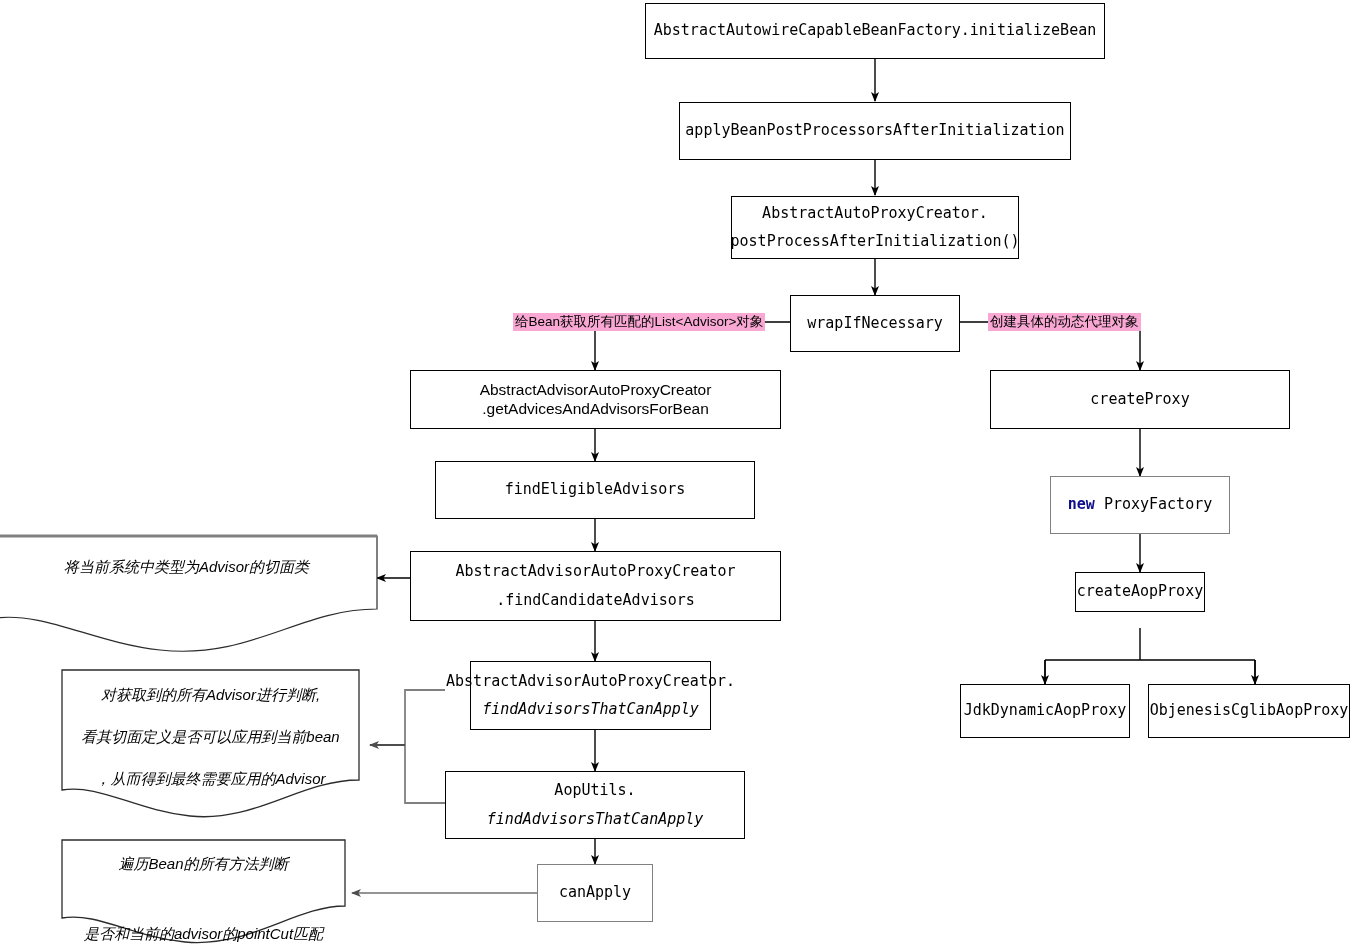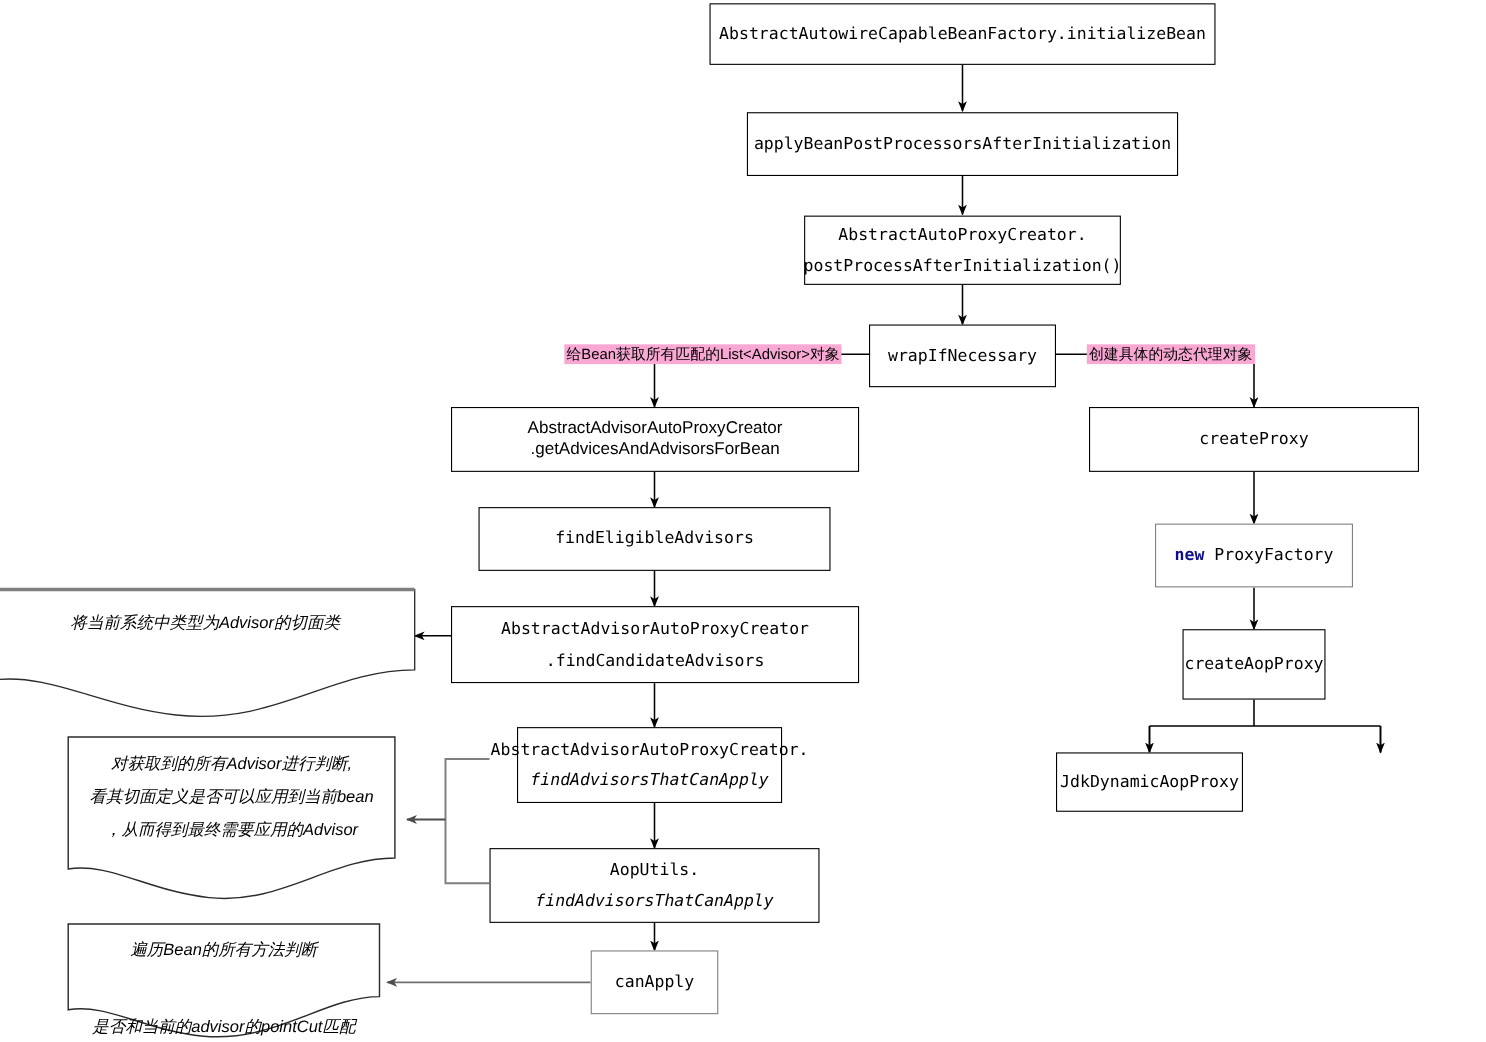--- a/index.html
+++ b/index.html
@@ -199,45 +199,48 @@
   <div class="node" style="left:990px; top:370px; width:300px; height:59px;">
     <span>createProxy</span>
   </div>
 
   <div class="node gray" style="left:1050px; top:476px; width:180px; height:58px;">
     <span>
       <span class="kw">new</span><span>&nbsp;</span><span>ProxyFactory</span>
     </span>
   </div>
 
-  <div class="node" style="left:1075px; top:572px; width:130px; height:64px;">
+  <div class="node" style="left:1075px; top:572px; width:130px; height:40px;">
     <span>createAopProxy</span>
   </div>
 
   <div class="node" style="left:960px; top:684px; width:170px; height:54px;">
     <span>JdkDynamicAopProxy</span>
   </div>
 
+  <div class="node" style="left:1148px; top:684px; width:202px; height:54px;">
+    <span>ObjenesisCglibAopProxy</span>
+  </div>
 
   <div class="edge-label" style="left:513px; top:313px;">
     <span>给Bean获取所有匹配的List&lt;Advisor&gt;对象</span>
   </div>
 
   <div class="edge-label" style="left:988px; top:313px;">
     <span>创建具体的动态代理对象</span>
   </div>
 
   <div class="note" style="left:0px; top:536px; width:373px; height:75px;">
     <div class="note-text" style="padding-top:19px; line-height:1.6;">
       <div>将当前系统中类型为Advisor的切面类</div>
     </div>
   </div>
 
   <div class="note" style="left:62px; top:670px; width:297px; height:112px;">
-    <div class="note-text" style="padding-top:10px; line-height:2.0;">
+    <div class="note-text" style="padding-top:10px; line-height:2.0;gap:12px;">
       <div>对获取到的所有Advisor进行判断,</div>
       <div>看其切面定义是否可以应用到当前bean</div>
       <div>，从而得到最终需要应用的Advisor</div>
     </div>
   </div>
 
   <div class="note" style="left:62px; top:840px; width:283px; height:68px;">
     <div class="note-text" style="padding-top:9px; line-height:2.0;gap:40px;">
       <div>遍历Bean的所有方法判断</div>
       <div>是否和当前的advisor的pointCut匹配</div>

